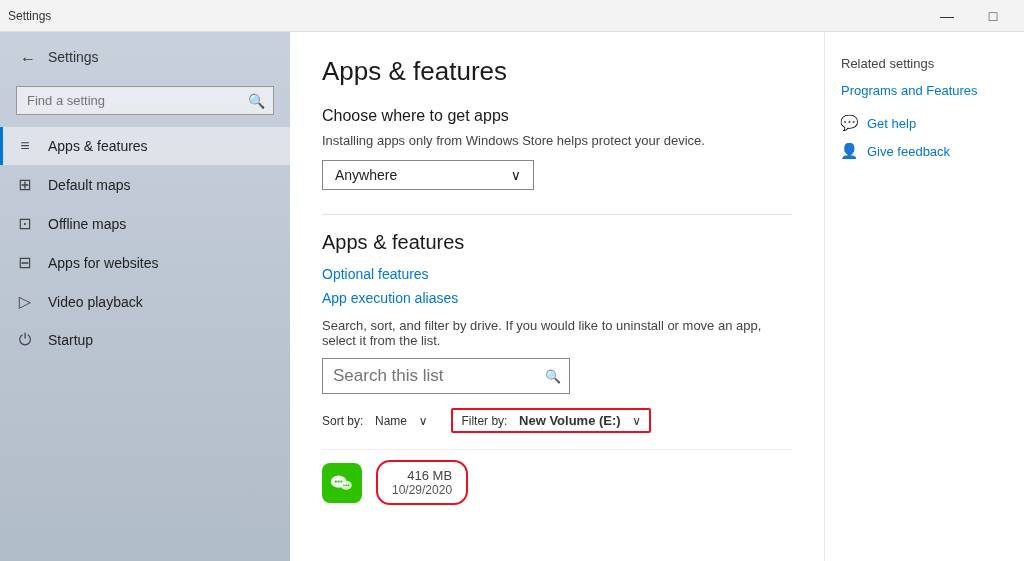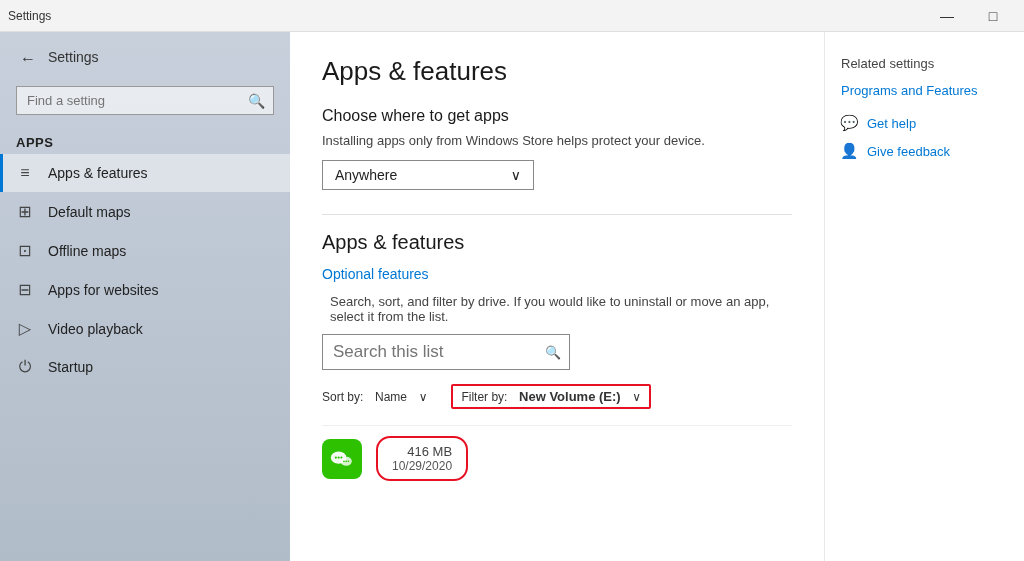--- a/index.html
+++ b/index.html
@@ -202,21 +202,21 @@
       font-size: 14px;
       cursor: pointer;
       display: block;
       margin-bottom: 8px;
       text-decoration: none;
     }
 
     .filter-desc {
       font-size: 13px;
       color: #444;
-      margin: 12px 8px 10px;
+      margin: 12px 0 10px;
     }
 
     .search-list-box {
       position: relative;
       width: 248px;
       margin-bottom: 14px;
     }
     .search-list-box input {
       width: 100%;
       padding: 7px 32px 7px 10px;
@@ -359,21 +359,20 @@
     <div class="sidebar-header">
       <button class="back-btn">←</button>
       <span class="sidebar-title-text">Settings</span>
     </div>
 
     <div class="search-box">
       <input type="text" placeholder="Find a setting" style="">
       <span class="search-icon-sidebar">🔍</span>
     </div>
 
-    <div class="sidebar-section-label">Apps</div>
 
     <div class="sidebar-item active">
       <span class="sidebar-item-icon">≡</span>
       <span>Apps &amp; features</span>
     </div>
     <div class="sidebar-item">
       <span class="sidebar-item-icon">⊞</span>
       <span>Default maps</span>
     </div>
     <div class="sidebar-item">
@@ -403,20 +402,21 @@
     <div class="dropdown-select">
       <span>Anywhere</span>
       <span>∨</span>
     </div>
 
     <hr class="divider">
 
     <h2 class="section2-title">Apps &amp; features</h2>
 
     <a class="link-blue">Optional features</a>
+    <a class="link-blue">App execution aliases</a>
 
     <p class="filter-desc">Search, sort, and filter by drive. If you would like to uninstall or move an app, select it from the list.</p>
 
     <div class="search-list-box">
       <input type="text" placeholder="Search this list" style="">
       <span class="search-list-icon">🔍</span>
     </div>
 
     <div class="sort-filter-row">
       <div class="sort-dropdown">

